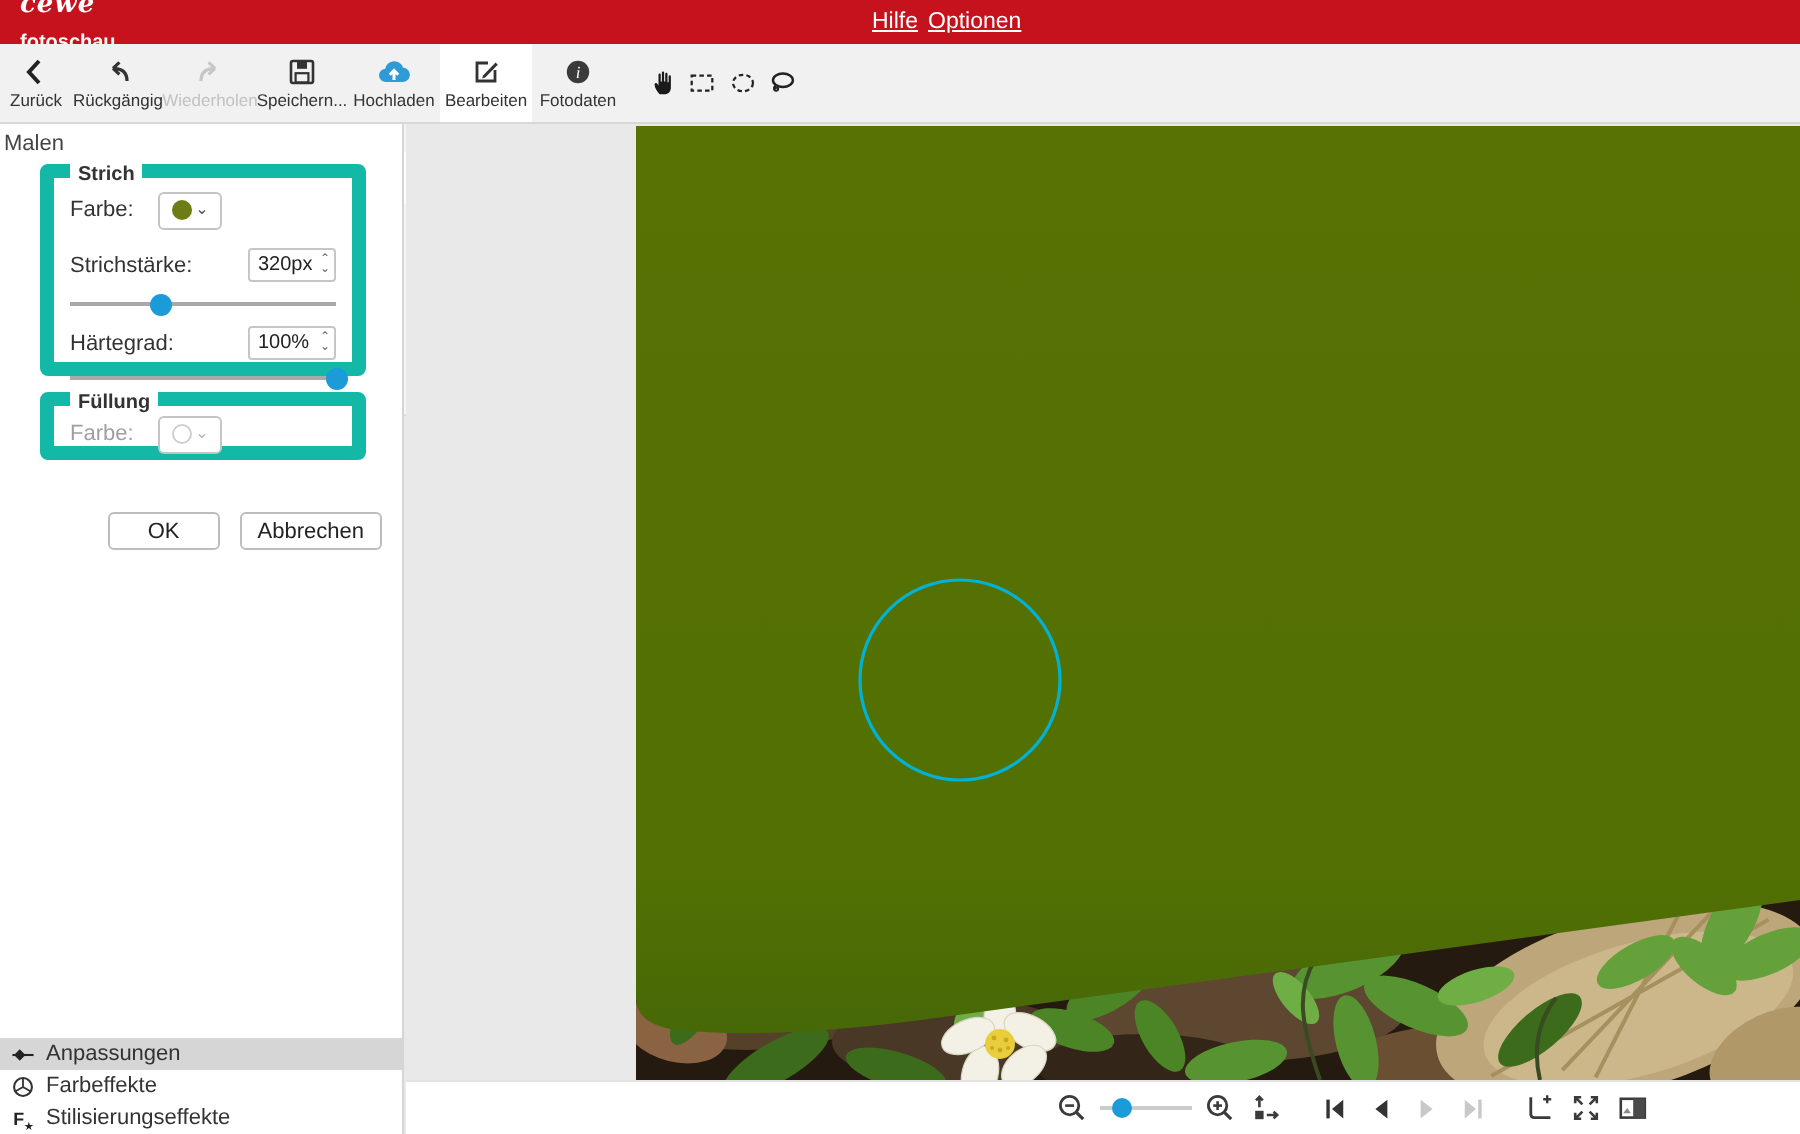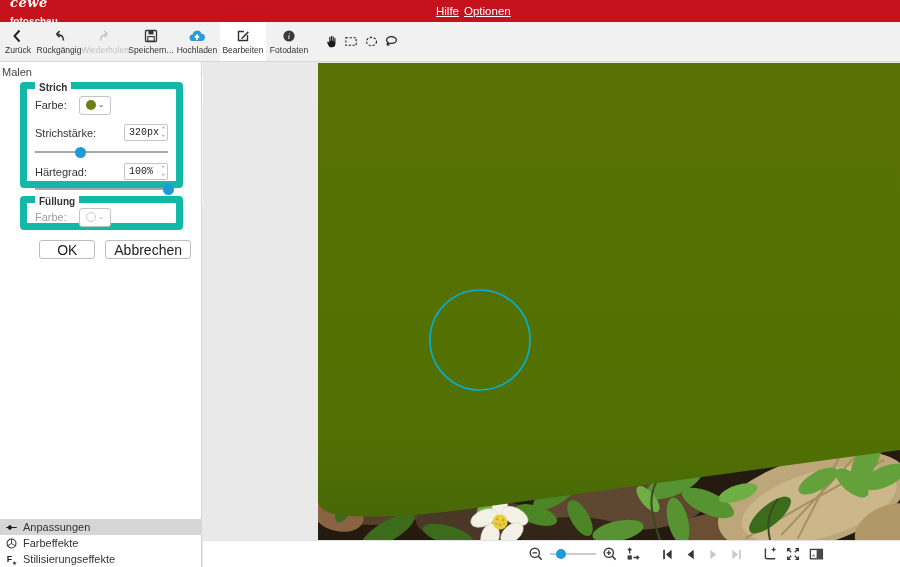--- a/index.html
+++ b/index.html
@@ -35,28 +35,28 @@
   .fs-fill { top:134px; height:34px; }
   .legend { position:absolute; top:-7px; left:8px; background:#fff; padding:0 4px; font-size:10px; font-weight:bold; color:#333; }
   .row { position:absolute; left:8px; right:8px; display:flex; align-items:center; justify-content:space-between; }
   .lab { font-size:11px; color:#333; }
   .lab.dim { color:#9f9f9f; }
   .color-drop { display:flex; align-items:center; gap:2px; width:32px; height:19px; border:1px solid #c4c4c4; border-radius:3px; background:#fff; justify-content:center; }
   .swatch { width:10px; height:10px; border-radius:50%; background:#6d7c15; }
   .swatch.empty { background:#fff; border:1px solid #cfcfcf; }
   .chev { font-size:8px; color:#555; line-height:1; }
   .chev.dim { color:#b5b5b5; }
-  .spin { display:flex; align-items:center; width:44px; height:17px; border:1px solid #c6c6c6; border-radius:2px; background:#fff; padding:0 2px 0 4px;font-family:Liberation Mono, monospace; }
+  .spin { display:flex; align-items:center; width:44px; height:17px; border:1px solid #c6c6c6; border-radius:2px; background:#fff; padding:0 2px 0 4px; }
   .spin .val { flex:1; font-size:10px; color:#222; text-align:left; }
   .spin .arrows { display:flex; flex-direction:column; font-size:6px; color:#666; line-height:.8; }
   .slider { position:absolute; left:8px; right:8px; height:12px; }
   .slider .track { position:absolute; top:5px; left:0; right:0; height:2px; background:#a9a9a9; }
   .slider .thumb { position:absolute; top:0.5px; width:11px; height:11px; border-radius:50%; background:#1b9bd7; }
   .btn-row { position:absolute; top:178px; left:0; right:10px; display:flex; justify-content:flex-end; gap:10px; }
-  .pbtn { height:19px; min-width:56px; border:1px solid #bdbdbd; border-radius:3px; background:#fff; font-size:14px; color:#222; display:flex; align-items:center; justify-content:center; padding:0 8px; font-family:"Liberation Sans",sans-serif; }
+  .pbtn { height:19px; min-width:56px; border:1px solid #bdbdbd; border-radius:3px; background:#fff; font-size:11px; color:#222; display:flex; align-items:center; justify-content:center; padding:0 8px; font-family:"Liberation Sans",sans-serif;margin-top:16px; }
   .cat-list { position:absolute; left:0; right:0; bottom:0; }
   .cat { height:16px; display:flex; align-items:center; gap:5px; padding-left:4px; font-size:11px; color:#333; }
   .cat.sel { background:#d6d6d6; }
   .cat .cic { width:14px; height:14px; display:flex; align-items:center; justify-content:center; }
 
   
   .strip { position:absolute; top:62px; left:202px; width:20px; height:146px; background:#f5f5f5; border-right:1px solid #dcdcdc; border-bottom:1px solid #dcdcdc; }
   .strip .collapse { height:14px; font-size:9px; color:#666; display:flex; align-items:center; justify-content:center; }
   .stool { width:100%; height:26px; display:flex; align-items:center; justify-content:center; }
   .stool.sel { background:#fff; }

